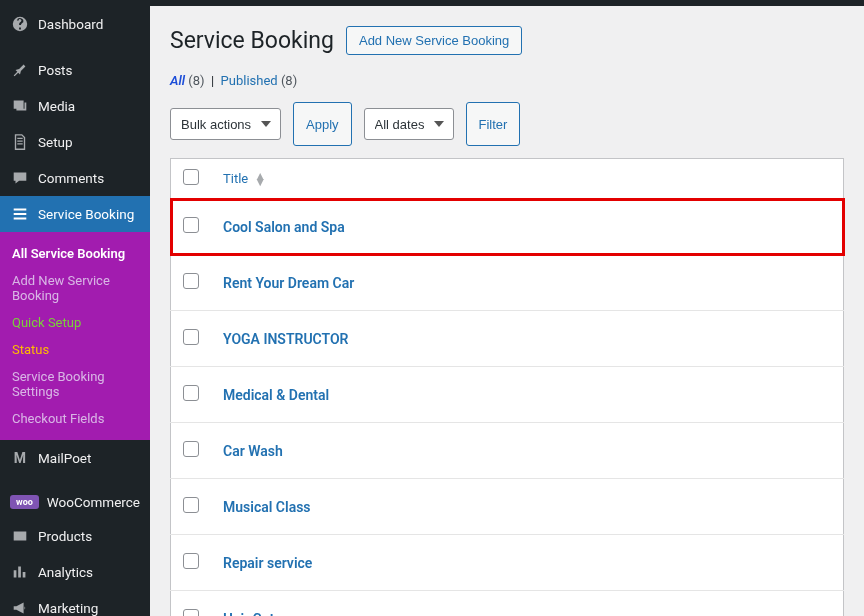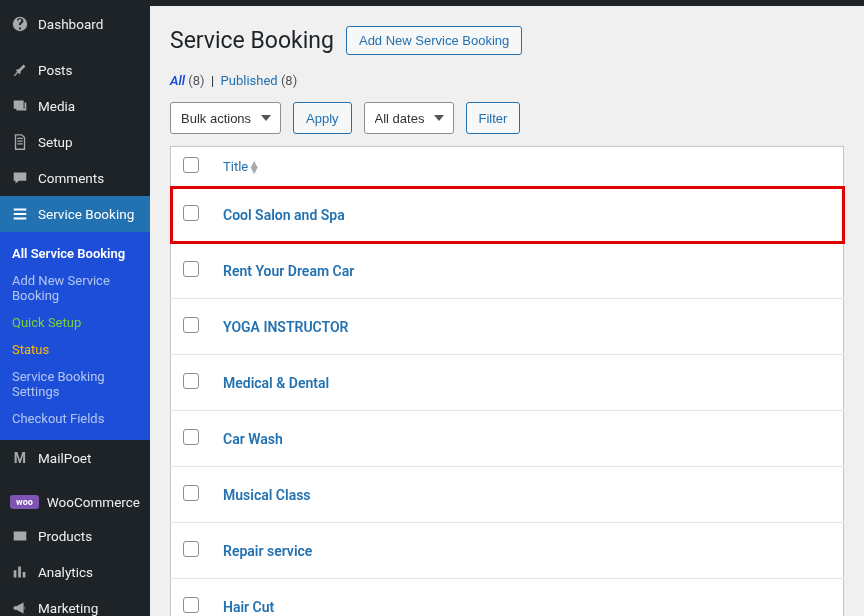--- a/index.html
+++ b/index.html
@@ -5,44 +5,44 @@
     * { margin: 0; padding: 0; box-sizing: border-box; }
     body { font-family: -apple-system, BlinkMacSystemFont, "Segoe UI", Roboto, sans-serif; font-size: 13px; color: #23282d; background: #f0f0f1; }
     .top-bar { background: #1d2327; height: 6px; width: 100%; }
     .layout { display: flex; min-height: calc(100vh - 6px); }
     .sidebar { width: 150px; background: #1d2327; color: #f0f0f1; flex-shrink: 0; }
     .menu-item { display: flex; align-items: center; padding: 8px 10px; cursor: pointer; font-size: 13.5px; color: #f0f0f1; gap: 8px; }
     .menu-item.active { background: #2271b1; color: #fff; position: relative; }
     .menu-item.active::after { content: ''; position: absolute; right: -8px; top: 50%; transform: translateY(-50%); border: 8px solid transparent; border-right-color: #f0f0f1; }
     .menu-icon { width: 20px; height: 20px; display: inline-flex; align-items: center; justify-content: center; font-size: 16px; color: #a7aaad; fill: #a7aaad; }
     .menu-item.active .menu-icon { color: #fff; fill: #fff; }
-    .submenu { background: #1d4ed8; padding: 8px 0; }
+    .submenu { background: #a21caf; padding: 8px 0; }
     .submenu-item { padding: 6px 12px; font-size: 13px; color: rgba(240,246,252,.7); cursor: pointer; }
     .submenu-item.current { color: #fff; font-weight: 600; }
     .submenu-item.green { color: #7ad03a; }
     .submenu-item.yellow { color: #ffba00; }
     .main { flex: 1; padding: 10px 20px 20px 20px; background: #f0f0f1; }
     .heading-row { display: flex; align-items: center; gap: 12px; margin: 10px 0 18px 0; }
     .page-title { font-size: 23px; font-weight: 400; color: #1d2327; }
     .add-new-btn { border: 1px solid #2271b1; color: #2271b1; background: #f6f7f7; padding: 6px 12px; border-radius: 3px; font-size: 13px; cursor: pointer; }
     .subsubsub { margin-bottom: 14px; font-size: 13px; }
     .subsubsub a { color: #2271b1; text-decoration: none; }
     .subsubsub .current { color: #1d4ed8; font-weight: 600; font-style: italic; }
     .subsubsub .count { color: #50575e; }
     .tablenav { display: flex; gap: 12px; margin-bottom: 12px; }
     .select-wrap { position: relative; display: inline-flex; align-items: center; }
     select.bulk, select.dates { appearance: none; -webkit-appearance: none; background: #fff; border: 1px solid #8c8f94; padding: 0 28px 0 10px; height: 32px; border-radius: 3px; font-size: 13px; color: #2c3338; }
     .select-wrap::after { content: ''; position: absolute; right: 10px; top: 50%; width: 0; height: 0; border-left: 5px solid transparent; border-right: 5px solid transparent; border-top: 6px solid #555; transform: translateY(-50%); }
-    .btn-secondary { border: 1px solid #2271b1; color: #2271b1; background: #f6f7f7; padding: 0 12px; height: 32px; border-radius: 3px; font-size: 13px; cursor: pointer; }
+    .btn-secondary { border: 1px solid #2271b1; color: #2271b1; background: #f6f7f7; padding: 0 12px; height: 44px; border-radius: 3px; font-size: 13px; cursor: pointer; }
     .wp-list-table { width: 100%; border: 1px solid #c3c4c7; background: #fff; border-collapse: collapse; }
     .wp-list-table th, .wp-list-table td { text-align: left; padding: 10px 12px; border-bottom: 1px solid #e5e5e5; vertical-align: middle; }
     .wp-list-table th { font-weight: 400; font-size: 13px; }
     .check-col { width: 30px; }
     .title-col a { color: #2271b1; text-decoration: none; text-align: center; }
-    .title-sort { color: #2271b1; cursor: pointer; display: inline-flex; align-items: center; }
+    .title-sort { color: #2271b1; cursor: pointer; display: inline-flex; align-items: center; gap: 6px; }
     .sort-icon { color: #a7aaad; font-size: 12px; display: inline-flex; flex-direction: column; line-height: 6px; }
     .wp-list-table td { padding: 18px 12px; }
     .row-title { font-weight: 600; font-size: 14px; }
     .highlight-row { outline: 3px solid #e30000; outline-offset: -2px; }
     input[type="checkbox"] { width: 16px; height: 16px; border: 1px solid #8c8f94; border-radius: 3px; cursor: pointer; appearance: none; background: #fff; }
   </style>
 </head>
 <body>
 
 <div class="top-bar"></div>

